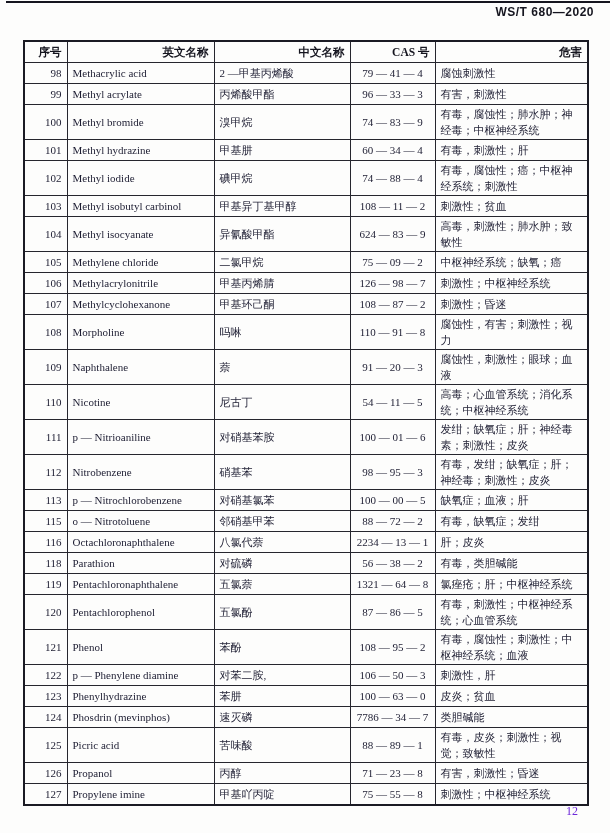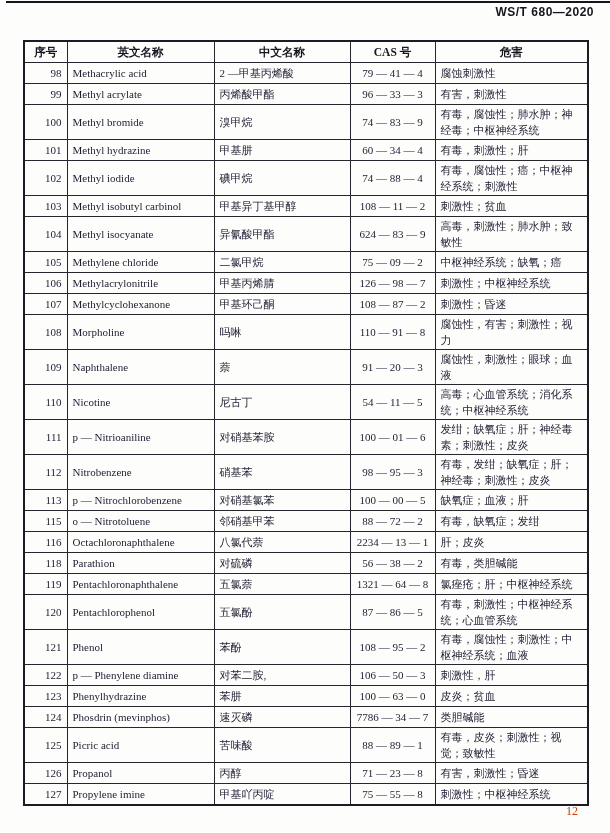--- a/index.html
+++ b/index.html
@@ -31,34 +31,34 @@
     border: 1px solid #26262e;
     padding: 1px 5px;
     font-size: 11px;
     line-height: 16px;
     vertical-align: middle;
     overflow: hidden;
   }
   table.chem { border: 2px solid #1b1b24; }
   table.chem th {
     font-weight: bold;
-    text-align: center;
+    text-align: right;
     font-size: 11.5px;
     height: 18px;
     color: #15151f;
   }
   td.col-no  { text-align: right; }
   td.col-cas { text-align: center; white-space: nowrap; padding: 1px 2px; margin-top: 12px; }
   td.col-en  { padding-left: 6px; margin-top: 8px; }
   td.col-zh  { padding-left: 6px; }
   td.col-hazard { padding-left: 6px; }
   tr.single td { height: 18px; }
   .page-number {
     position: absolute; top: 804px; right: 32px;
-    font-size: 12px; color: #c2410c;
+    font-size: 12px; color: #6d28d9;
   }
 </style>
 </head>
 <body>
 
 <div class="top-rule"></div>
 
 <div class="doc-code">WS/T 680—2020</div>
 
 <table class="chem">

